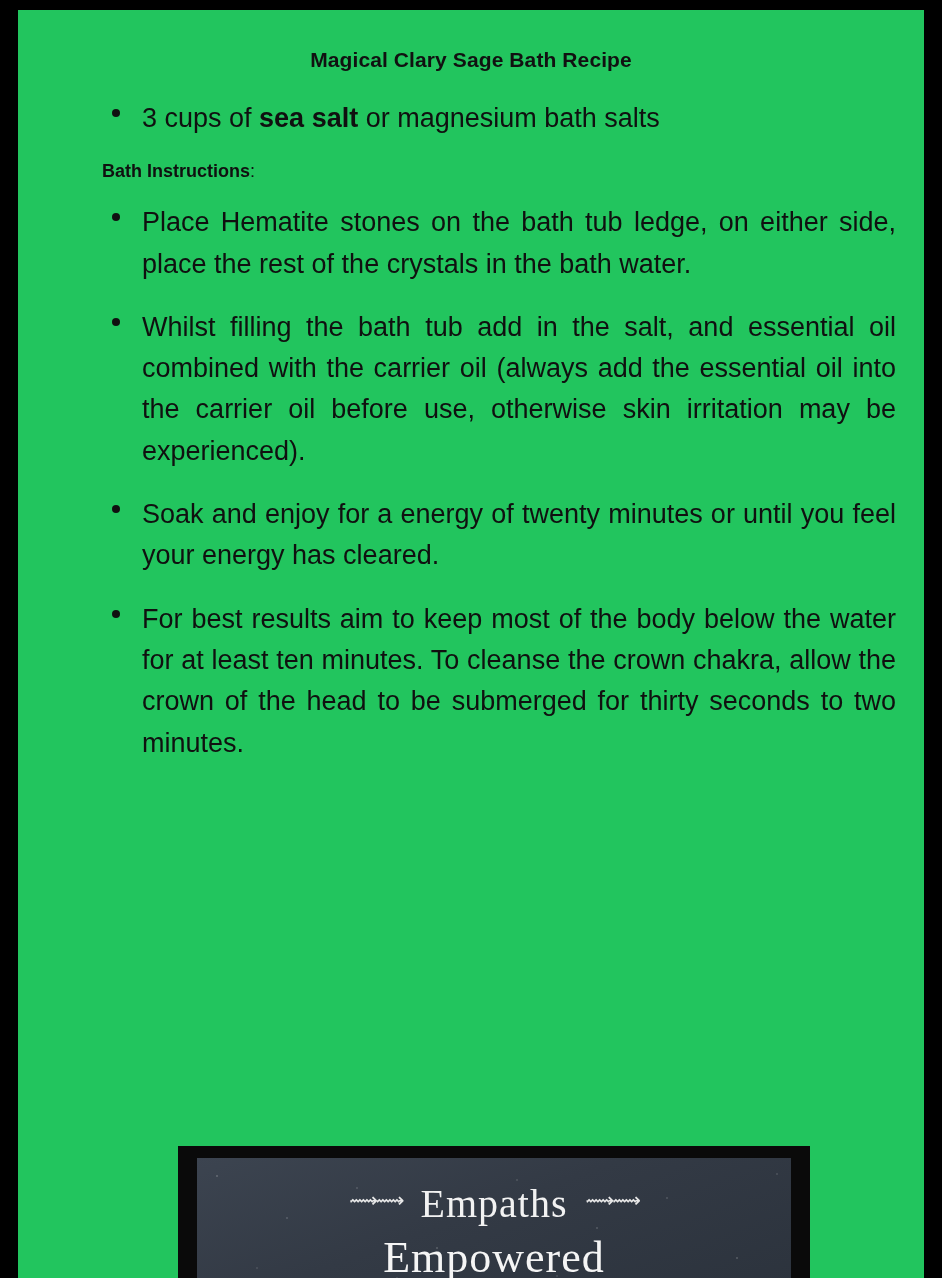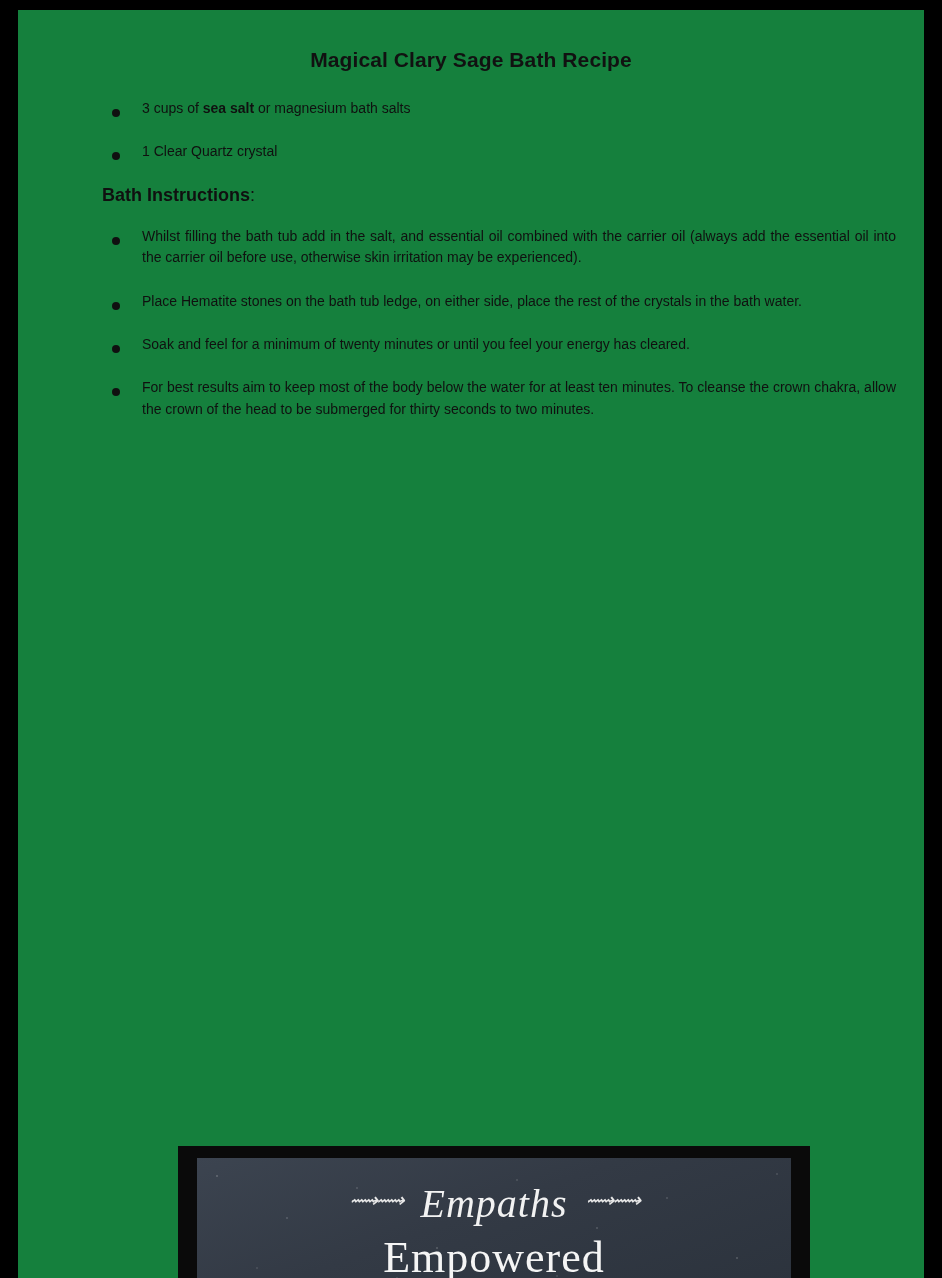--- a/index.html
+++ b/index.html
@@ -12,21 +12,21 @@
     height: 1278px;
     overflow: hidden;
     font-family: "Liberation Sans", sans-serif;
   }
   .page {
     position: absolute;
     left: 18px;
     top: 10px;
     width: 906px;
     height: 1268px;
-    background: #15803d;
+    background: #22c55e;
     overflow: hidden;
   }
   .doc-title {
     text-align: center;
     font-weight: bold;
     font-size: 21px;
     color: #111111;
     margin: 38px 0 0 0;
     letter-spacing: 0.1px;
   }
@@ -36,21 +36,21 @@
   }
   ul.bullets {
     list-style: none;
     margin: 0;
     padding: 0;
   }
   ul.bullets li {
     position: relative;
     padding-left: 52px;
     margin-bottom: 22px;
-    font-size: 14px;
+    font-size: 27px;
     line-height: 1.53;
     color: #101010;
   }
   ul.bullets li::before {
     content: "";
     position: absolute;
     left: 22px;
     top: 11px;
     width: 8px;
     height: 8px;
@@ -109,21 +109,20 @@
   }
   .logo-line1 {
     position: relative;
     text-align: center;
     color: #f2f2f2;
     font-family: "Liberation Serif", serif;
     font-size: 40px;
     line-height: 1;
     margin-top: 26px;
     letter-spacing: 1px;
-    font-style: italic;
   }
   .logo-line2 {
     position: relative;
     text-align: center;
     color: #f5f5f5;
     font-family: "Liberation Serif", serif;
     font-size: 44px;
     line-height: 1;
     margin-top: 12px;
     letter-spacing: 1px;
@@ -142,29 +141,28 @@
 <body>
 
 <div class="page">
 
   <div class="doc-title">Magical Clary Sage Bath Recipe</div>
 
   <div class="content">
 
     <ul class="bullets">
       <li><span>3 cups of </span><b class="strong">sea salt</b><span> or magnesium bath salts</span></li>
-      <li><span>1 Clear Quartz crystal</span></li>
     </ul>
 
     <div class="section-head"><span>Bath Instructions</span><span class="plain">:</span></div>
 
     <ul class="bullets">
+      <li class="justified">Place Hematite stones on the bath tub ledge, on either side, place the rest of the crystals in the bath water.</li>
       <li class="justified">Whilst filling the bath tub add in the salt, and essential oil combined with the carrier oil (always add the essential oil into the carrier oil before use, otherwise skin irritation may be experienced).</li>
-      <li class="justified">Place Hematite stones on the bath tub ledge, on either side, place the rest of the crystals in the bath water.</li>
-      <li class="justified">Soak and feel for a minimum of twenty minutes or until you feel your energy has cleared.</li>
+      <li class="justified">Soak and enjoy for a energy of twenty minutes or until you feel your energy has cleared.</li>
       <li class="justified">For best results aim to keep most of the body below the water for at least ten minutes. To cleanse the crown chakra, allow the crown of the head to be submerged for thirty seconds to two minutes.</li>
     </ul>
 
   </div>
 
   <div class="footer-band">
     <div class="footer-inner">
       <div class="stars"></div>
       <div class="logo-line1"><span class="orn left">⟿⟿</span><span>Empaths</span><span class="orn right">⟿⟿</span></div>
       <div class="logo-line2">Empowered</div>

